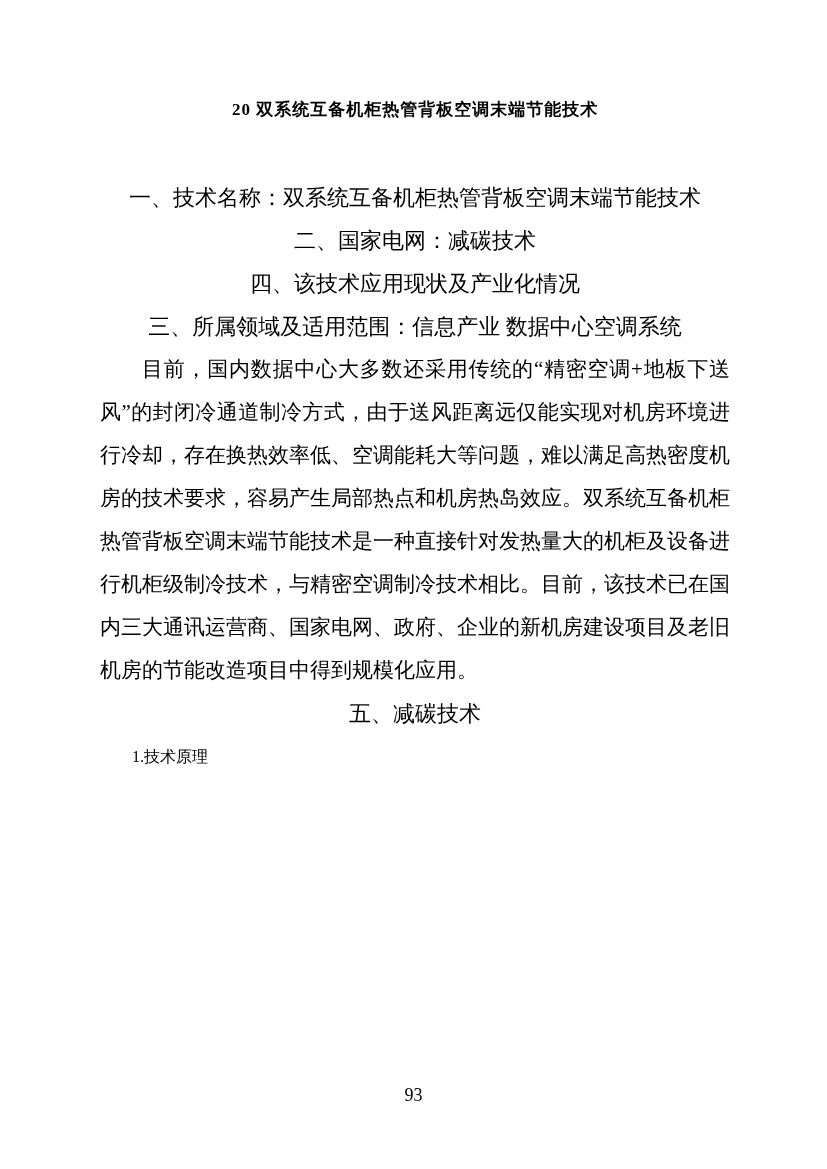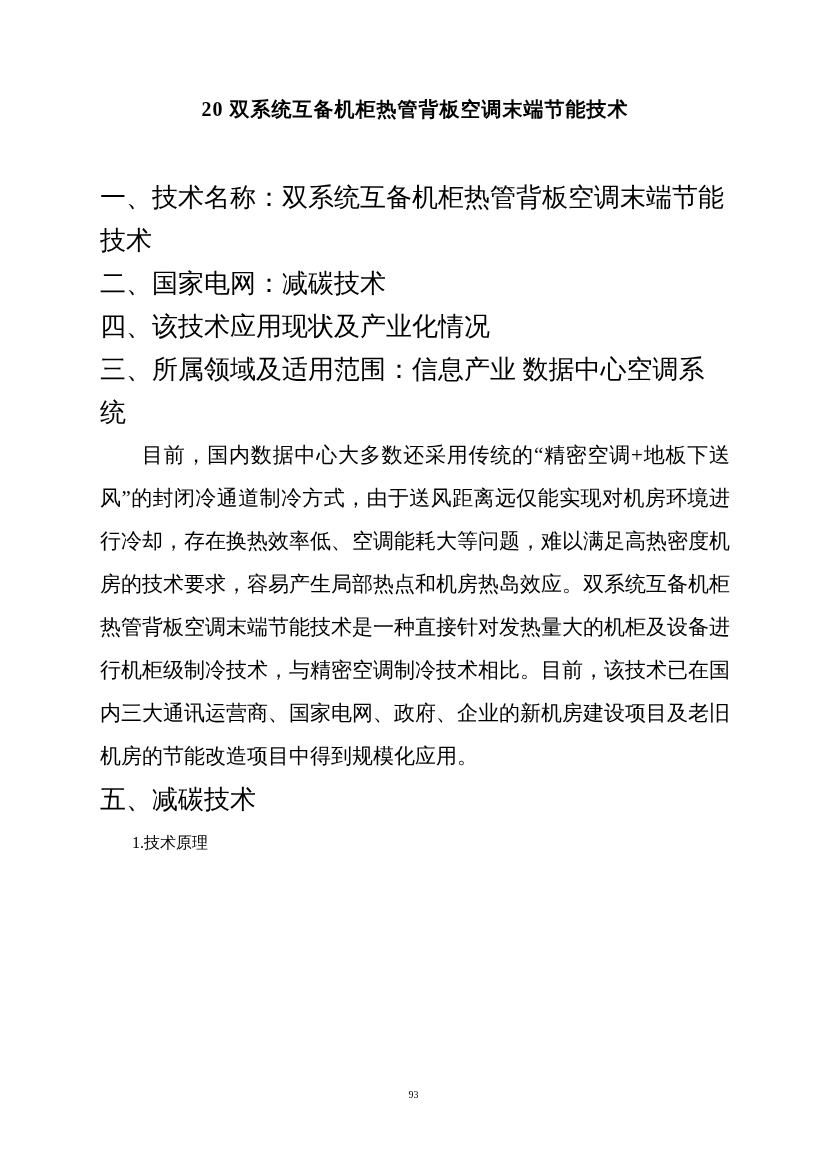--- a/index.html
+++ b/index.html
@@ -14,51 +14,52 @@
     color: #000000;
     overflow: hidden;
   }
   .page {
     position: absolute;
     left: 100px;
     top: 88px;
     width: 630px;
   }
   .doc-title {
-    font-size: 20px;
+    font-size: 17px;
     font-weight: bold;
     text-align: center;
     line-height: 43px;
     margin-bottom: 45px;
     letter-spacing: 1px;
     white-space: nowrap;
   }
   .heading-line {
-    font-size: 26px;
+    font-size: 22px;
     line-height: 43px;
     font-weight: normal;
+    text-align: center;
   }
   .body-para {
     font-size: 21px;
     line-height: 43px;
     text-align: justify;
     text-indent: 2em;
   }
   .sub-heading {
     font-size: 16px;
     line-height: 43px;
     text-indent: 2em;
   }
   .page-footer {
     position: absolute;
     top: 1086px;
     left: 0;
     width: 827px;
     text-align: center;
-    font-size: 10px;
+    font-size: 18px;
     line-height: 18px;
   }
 </style>
 </head>
 <body>
 
 <div class="page">
 
   <div class="doc-title">20 双系统互备机柜热管背板空调末端节能技术</div>
 

